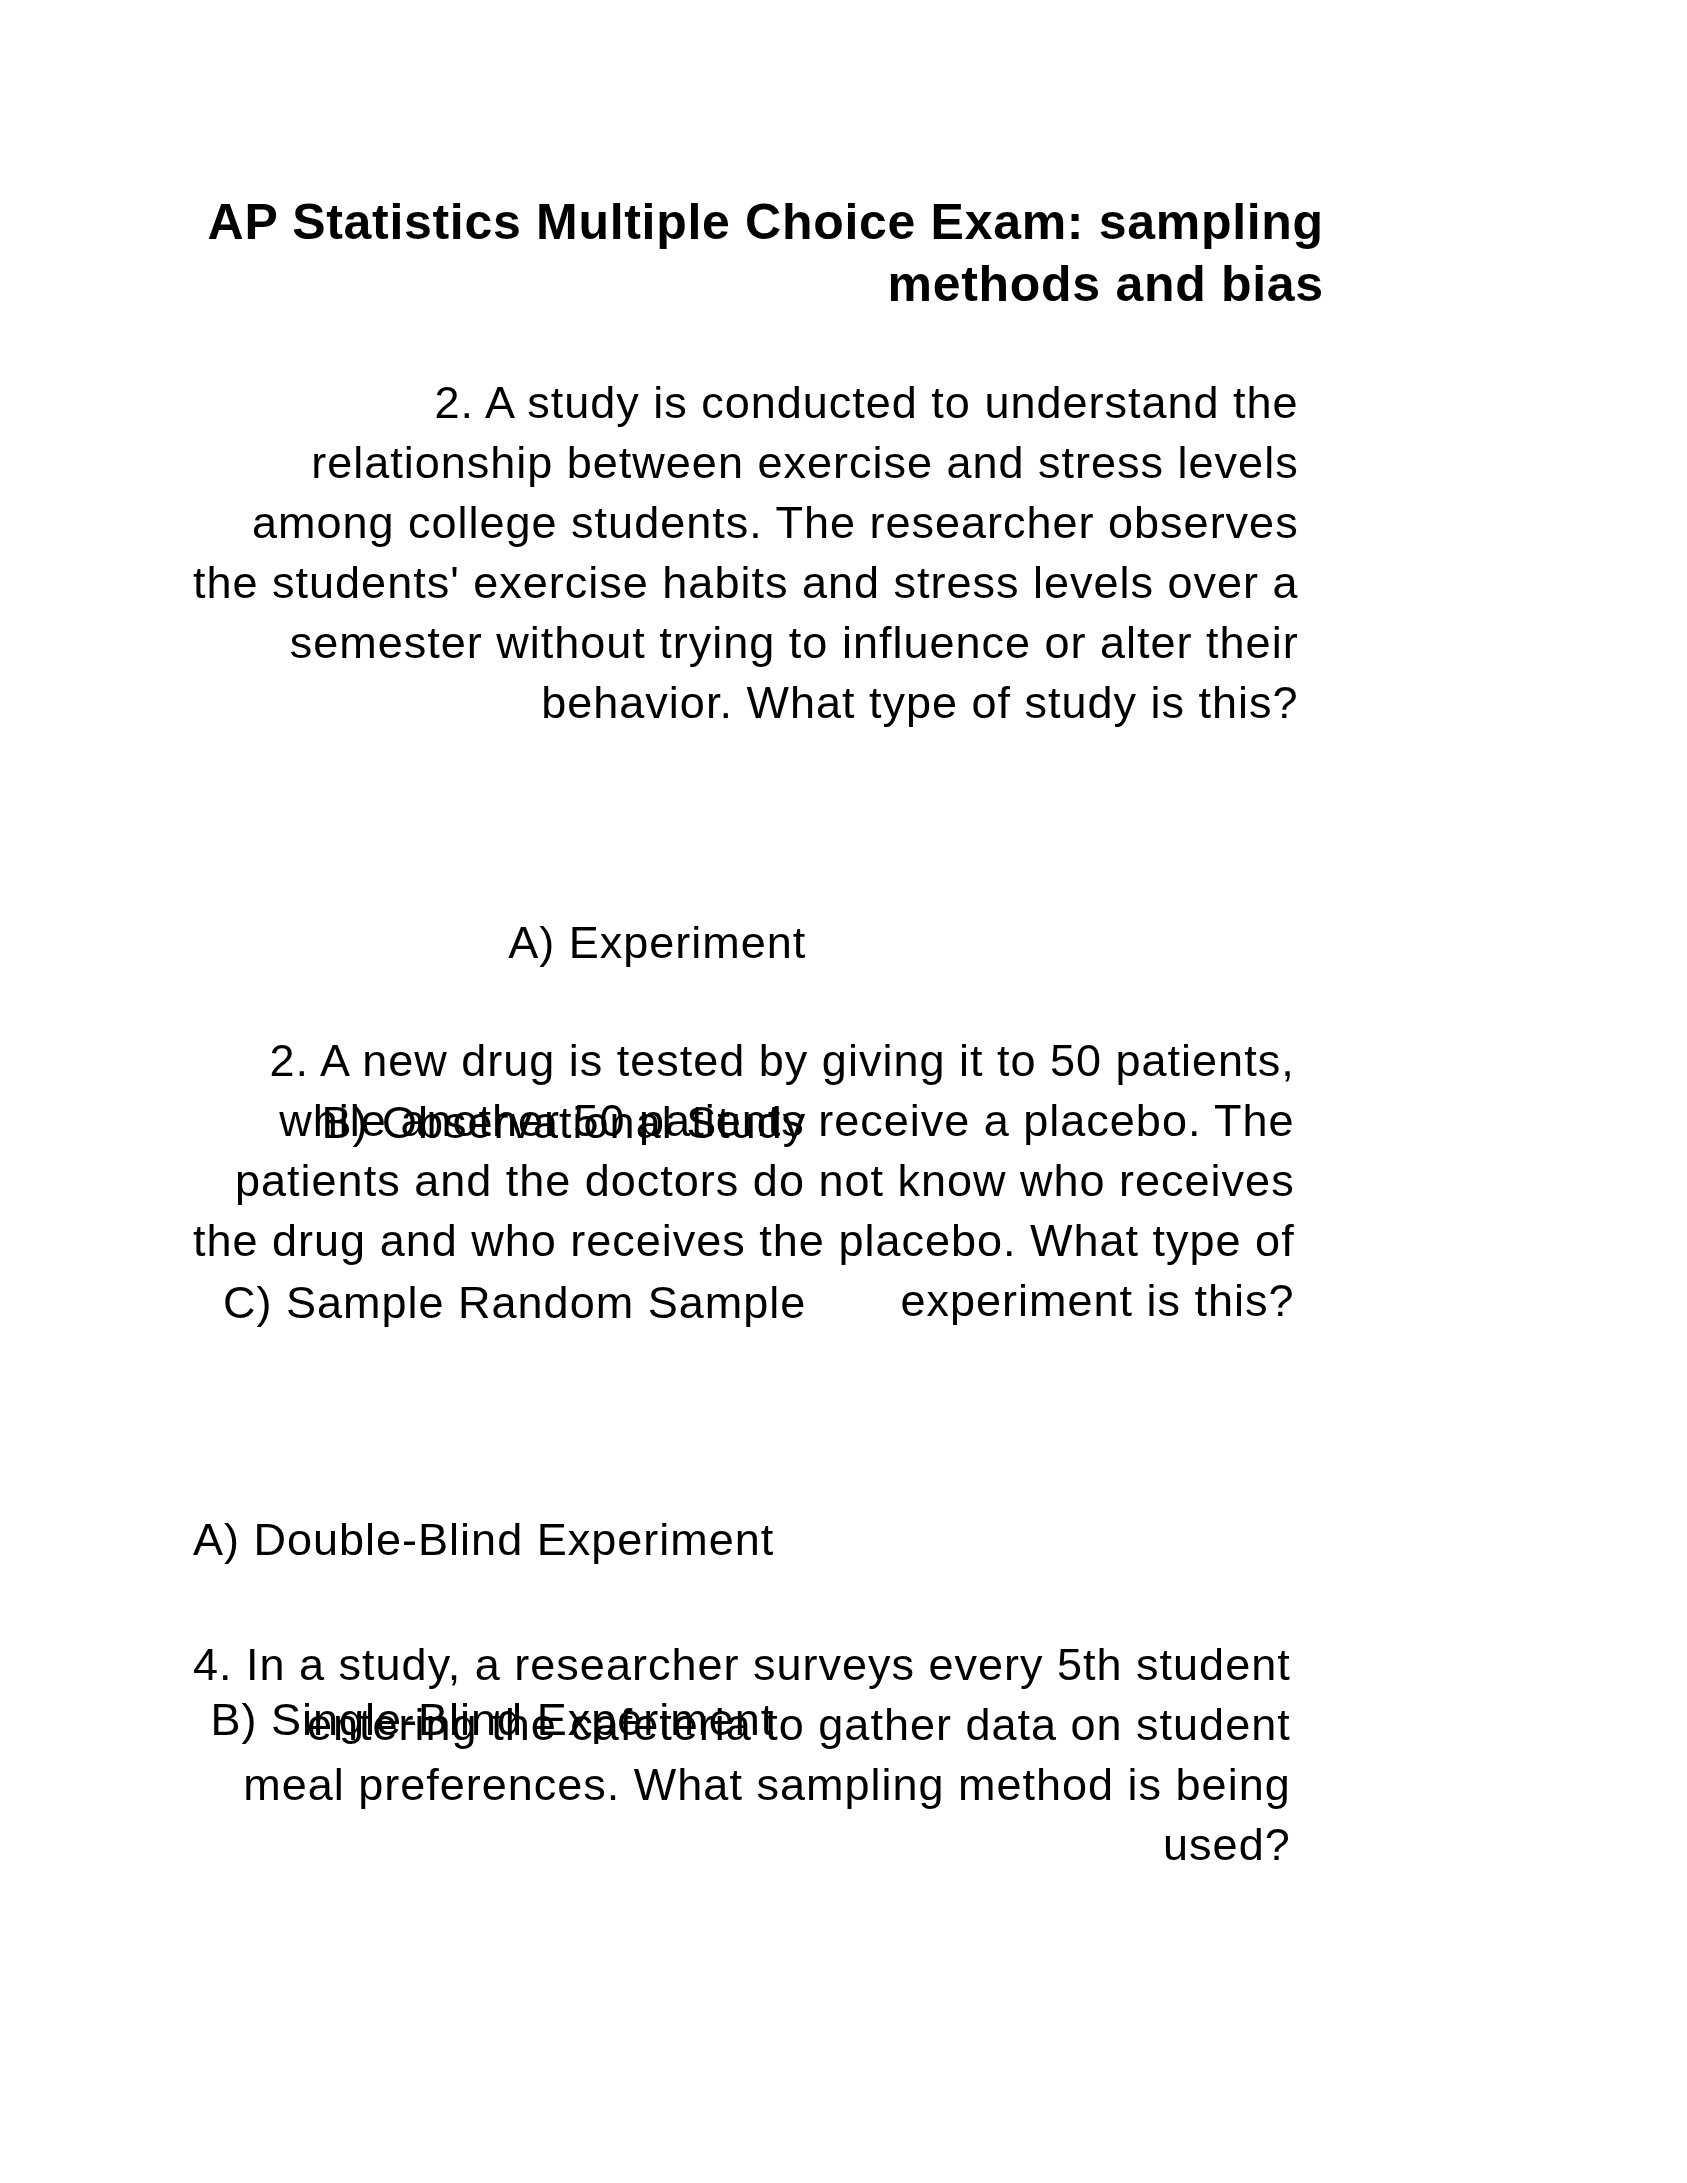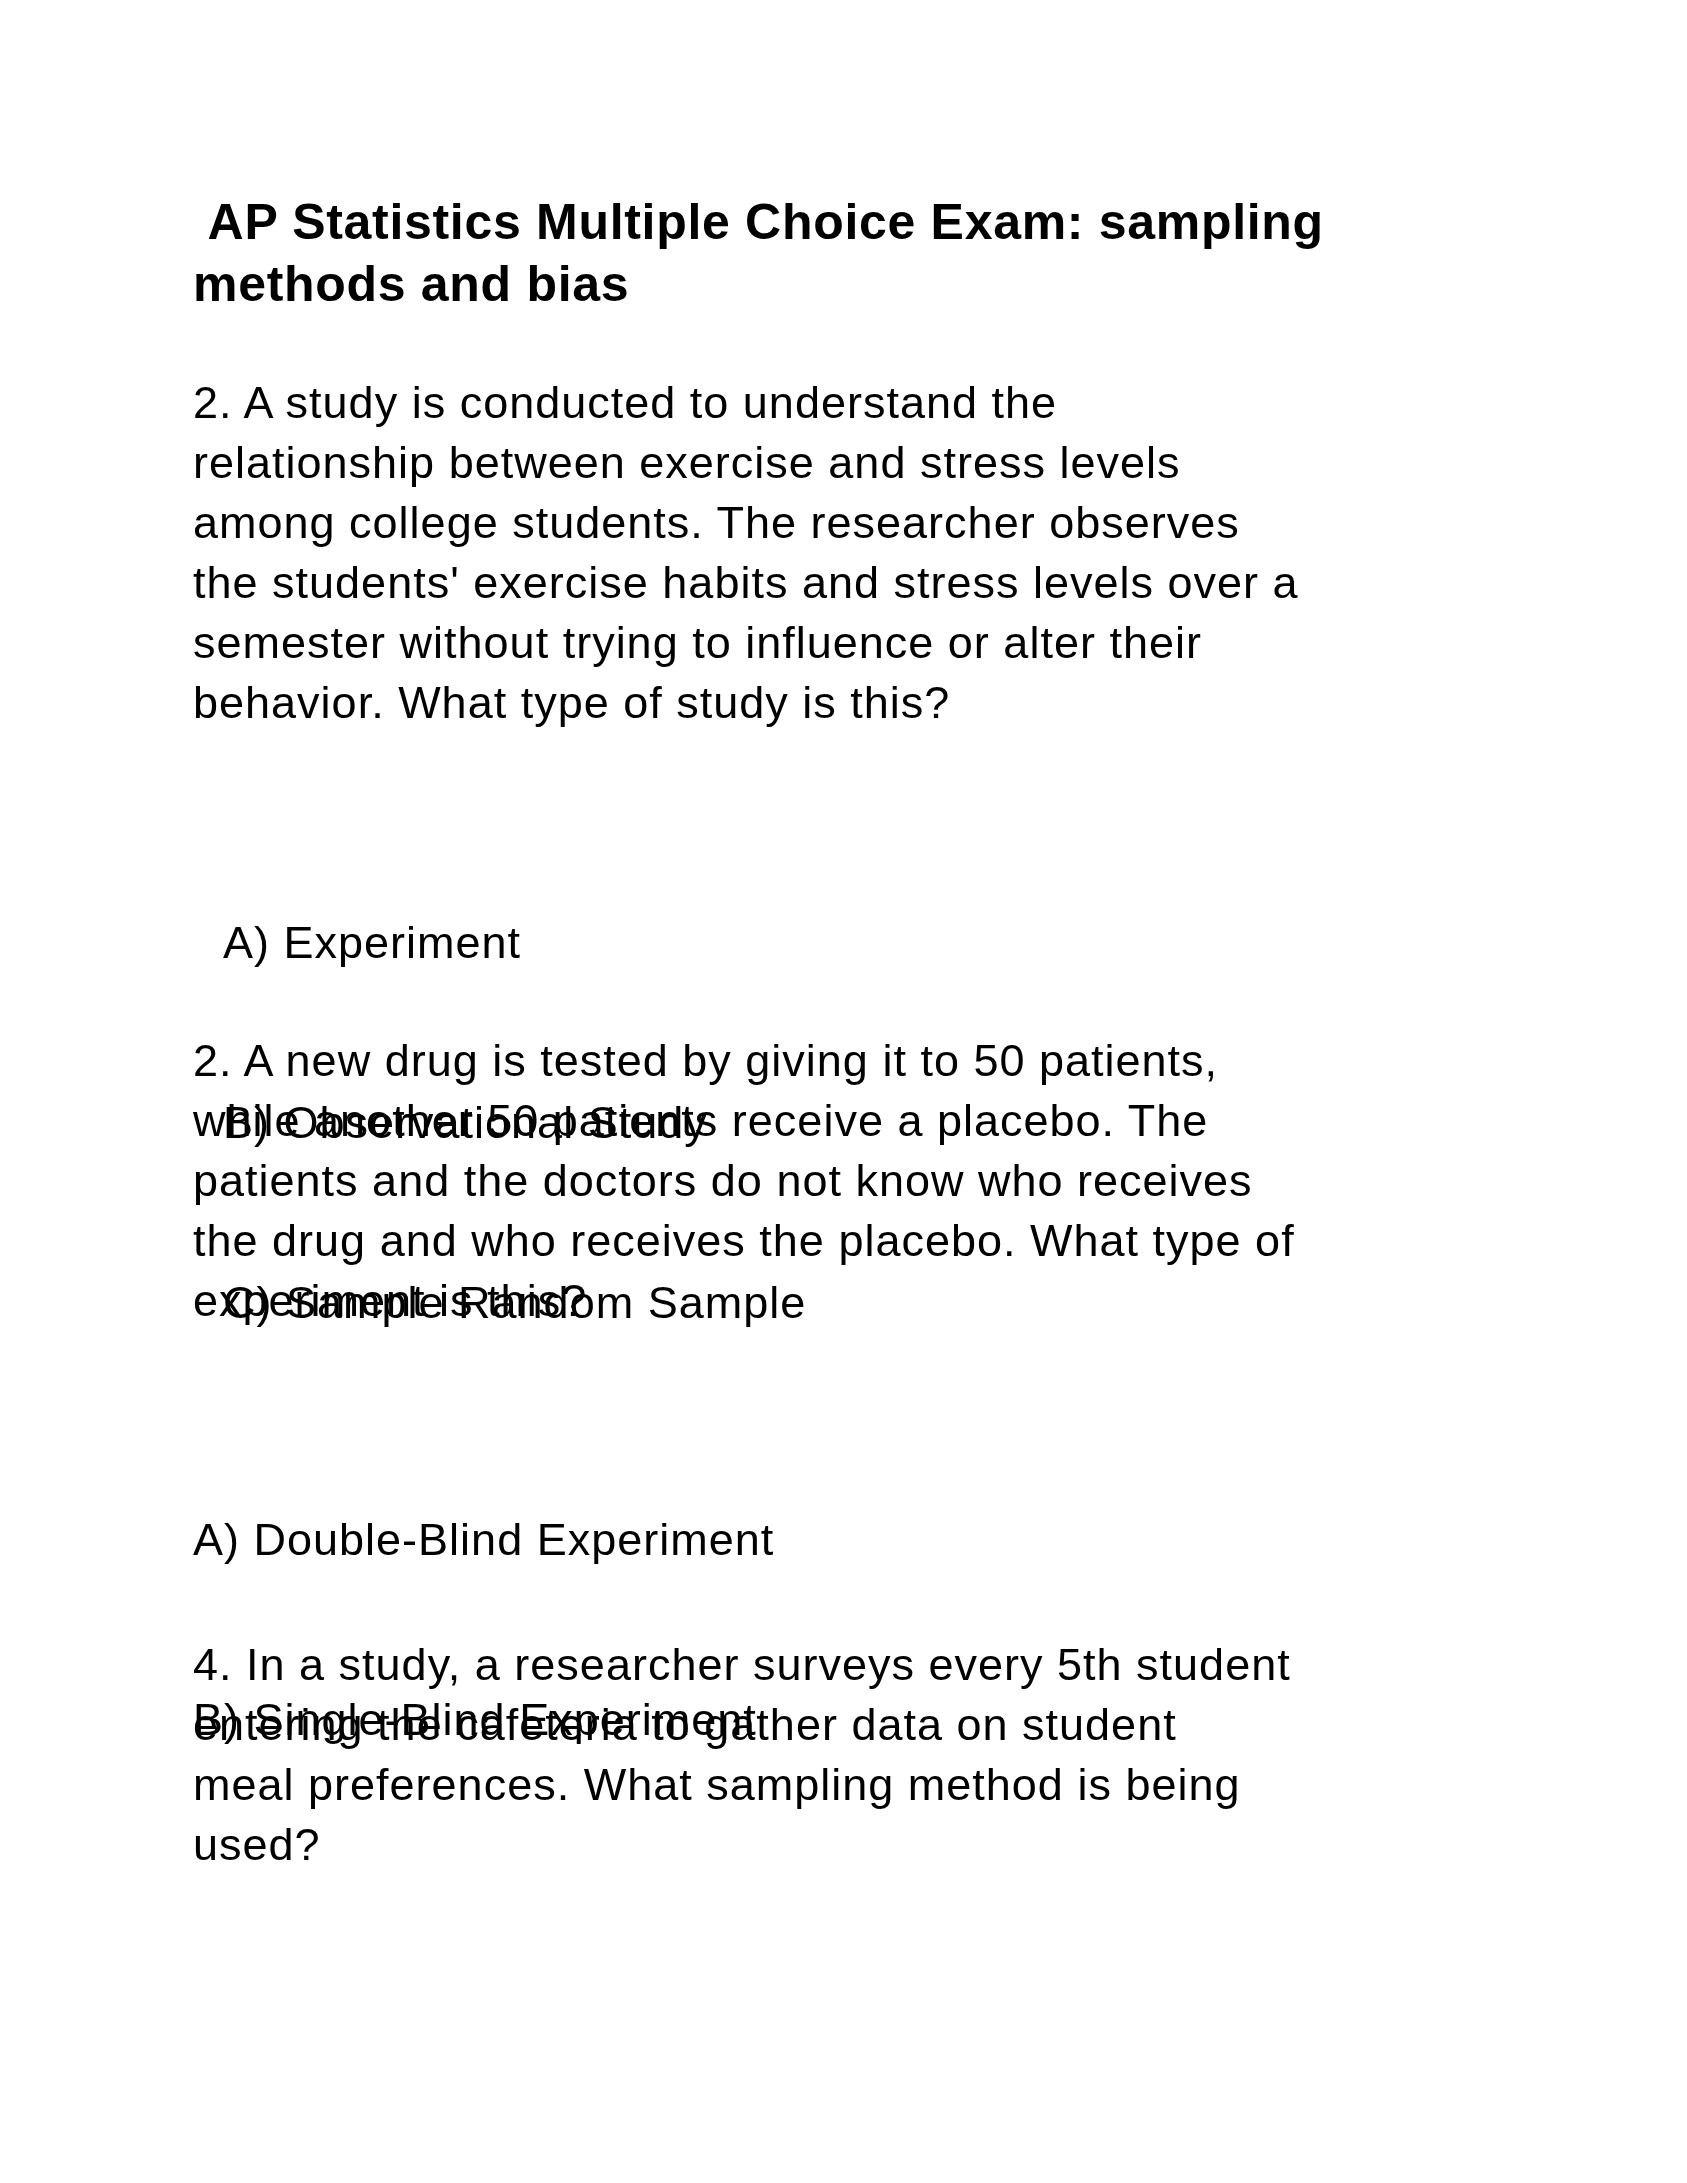--- a/index.html
+++ b/index.html
@@ -8,20 +8,21 @@
     background: #ffffff;
   }
   .page {
     position: relative;
     width: 1687px;
     height: 2183px;
     background: #ffffff;
     color: #000000;
     font-family: "Liberation Sans", sans-serif;
     overflow: hidden;
+    text-align: right;
   }
   .title {
     position: absolute;
     left: 193px;
     top: 191px;
     margin: 0;
     font-size: 50px;
     font-weight: 700;
     line-height: 62px;
     letter-spacing: 0.7px;

